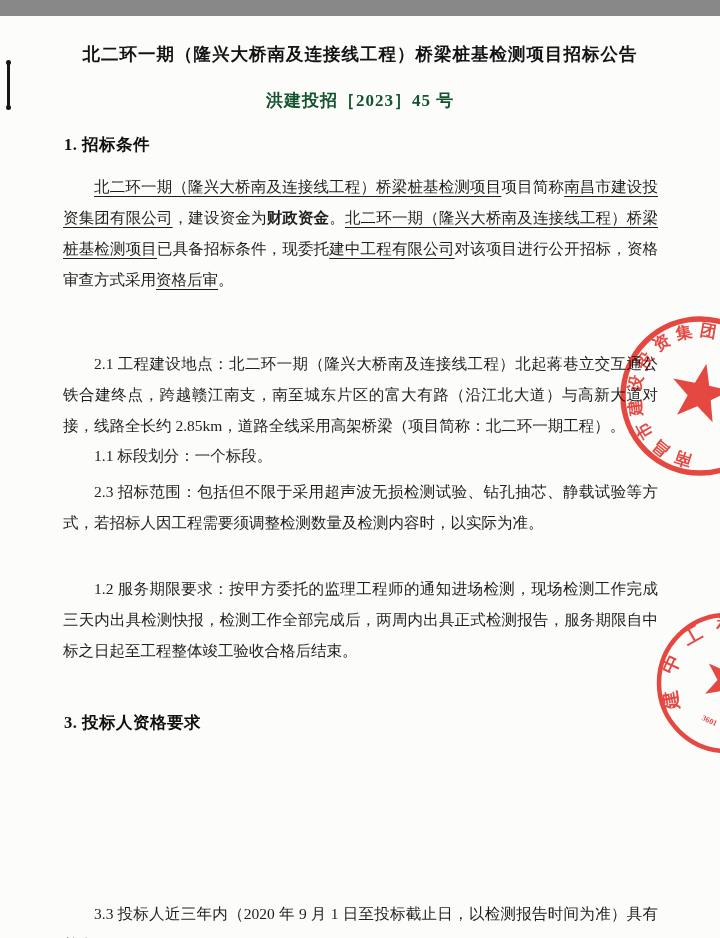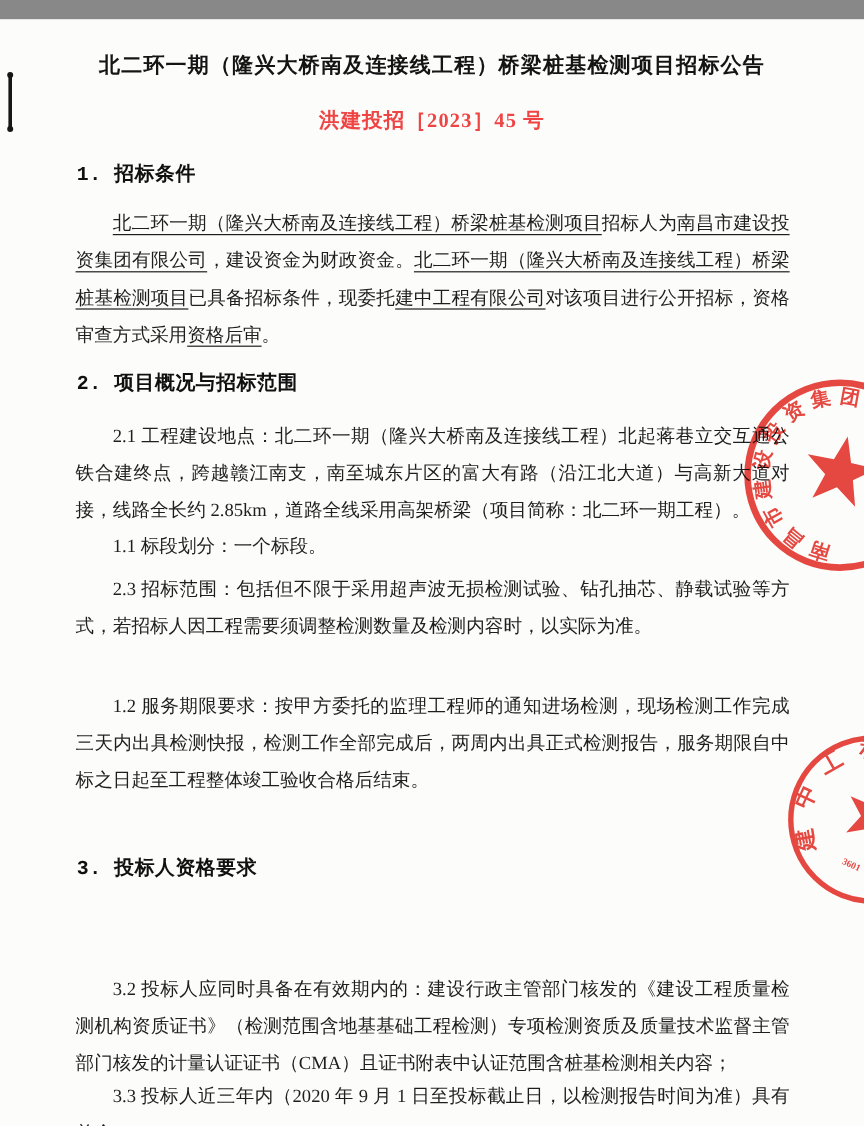--- a/index.html
+++ b/index.html
@@ -22,25 +22,25 @@
   .bind-mark:before{top:-2px}
   .bind-mark:after{bottom:-2px}
   .doc-title{
     position:absolute;top:26px;left:0;right:0;text-align:center;
     font-family:"Liberation Sans",sans-serif;
     font-weight:bold;font-size:17.5px;letter-spacing:1px;color:#141414;
   }
   .doc-number{
     position:absolute;top:73px;left:0;right:0;text-align:center;
     font-family:"Liberation Serif",serif;
-    font-weight:bold;font-size:17px;letter-spacing:1px;color:#ef4444;
+    font-weight:bold;font-size:17px;letter-spacing:1px;color:#14532d;
   }
   .sec-heading{
     position:absolute;left:64px;
-    font-family:Liberation Mono, monospace;
+    font-family:Liberation Serif, serif;
     font-weight:bold;font-size:16.5px;color:#101010;letter-spacing:.5px;text-align:right;
   }
   .h1{top:118px}
   .h2{top:292px}
   .h3{top:696px}
   .para{
     position:absolute;left:63px;width:595px;
     font-size:15.5px;line-height:31px;
     text-align:justify;text-indent:31px;
     color:#1e1e1e;
@@ -53,51 +53,49 @@
   .p25{top:557px}
   .p26{top:649px}
   .p31{top:732px}
   .p32{top:793px}
   .p33{top:882px}
   .para .u{
     text-decoration:underline;
     text-underline-offset:4px;
     text-decoration-thickness:1px;
   }
-  .para .b{font-weight:normal;}
+  .para .b{font-weight:bold;}
   .seal{
     position:absolute;
     mix-blend-mode:multiply;
     opacity:.88;
   }
   .seal1{left:595px;top:275px;}
   .seal2{left:637px;top:577px;}
   .seal text{font-family:"Liberation Serif",serif;font-weight:bold;}
 </style>
 </head>
 <body>
 
 <div class="page">
 
   <div class="bind-mark"></div>
 
   <div class="doc-title">北二环一期（隆兴大桥南及连接线工程）桥梁桩基检测项目招标公告</div>
   <div class="doc-number">洪建投招［2023］45 号</div>
 
   <div class="sec-heading h1">1. 招标条件</div>
-  <div class="para p1"><span class="u">北二环一期（隆兴大桥南及连接线工程）桥梁桩基检测项目</span><span>招标人为</span><span class="u">南昌市建设投资集团有限公司</span><span>，建设资金为</span><span class="b">财政资金</span><span>。</span><span class="u">北二环一期（隆兴大桥南及连接线工程）桥梁桩基检测项目</span><span>已具备招标条件，现委托</span><span class="u">建中工程有限公司</span><span>对该项目进行公开招标，资格审查方式采用</span><span class="u">资格后审</span><span>。</span></div>
+  <div class="para p1"><span class="u">北二环一期（隆兴大桥南及连接线工程）桥梁桩基检测项目</span><span>项目简称</span><span class="u">南昌市建设投资集团有限公司</span><span>，建设资金为</span><span class="b">财政资金</span><span>。</span><span class="u">北二环一期（隆兴大桥南及连接线工程）桥梁桩基检测项目</span><span>已具备招标条件，现委托</span><span class="u">建中工程有限公司</span><span>对该项目进行公开招标，资格审查方式采用</span><span class="u">资格后审</span><span>。</span></div>
 
-  <div class="sec-heading h2">2. 项目概况与招标范围</div>
   <div class="para p21">2.1 工程建设地点：北二环一期（隆兴大桥南及连接线工程）北起蒋巷立交互通公铁合建终点，跨越赣江南支，南至城东片区的富大有路（沿江北大道）与高新大道对接，线路全长约 2.85km，道路全线采用高架桥梁（项目简称：北二环一期工程）。</div>
   <div class="para p22">1.1 标段划分：一个标段。</div>
   <div class="para p23">2.3 招标范围：包括但不限于采用超声波无损检测试验、钻孔抽芯、静载试验等方式，若招标人因工程需要须调整检测数量及检测内容时，以实际为准。</div>
   <div class="para p25">1.2 服务期限要求：按甲方委托的监理工程师的通知进场检测，现场检测工作完成三天内出具检测快报，检测工作全部完成后，两周内出具正式检测报告，服务期限自中标之日起至工程整体竣工验收合格后结束。</div>
 
   <div class="sec-heading h3">3. 投标人资格要求</div>
-  <div class="para p32">3.2 投标人应同时具备在有效期内的：建设行政主管部门核发的《建设工程质量检测机构资质证书》（检测范围含地基基础工程检测）专项检测资质及质量技术监督主管部门核发的计量认证证书（CMA）且证书附表中认证范围含桩基检测相关内容；</div>
   <div class="para p33">3.3 投标人近三年内（2020 年 9 月 1 日至投标截止日，以检测报告时间为准）具有单个</div>
 
   <svg class="seal seal1" width="210" height="210" viewBox="0 0 210 210">
     <circle cx="105" cy="105" r="77" fill="none" stroke-width="5.5" stroke="#e43028"></circle>
     <g transform="rotate(12 105 103)">
       <polygon points="105,72 112.3,93 134.5,93.4 116.8,106.8 123.2,128.1 105,115.4 86.8,128.1 93.2,106.8 75.5,93.4 97.7,93" fill="#e43028"></polygon>
     </g>
     <g transform="rotate(-30 105 105)">
       <path id="seal1-arc" d="M 68.9 152.9 A 60 60 0 1 1 141.1 152.9" fill="none"></path>
       <text font-size="16.5" letter-spacing="6" fill="#e43028">

